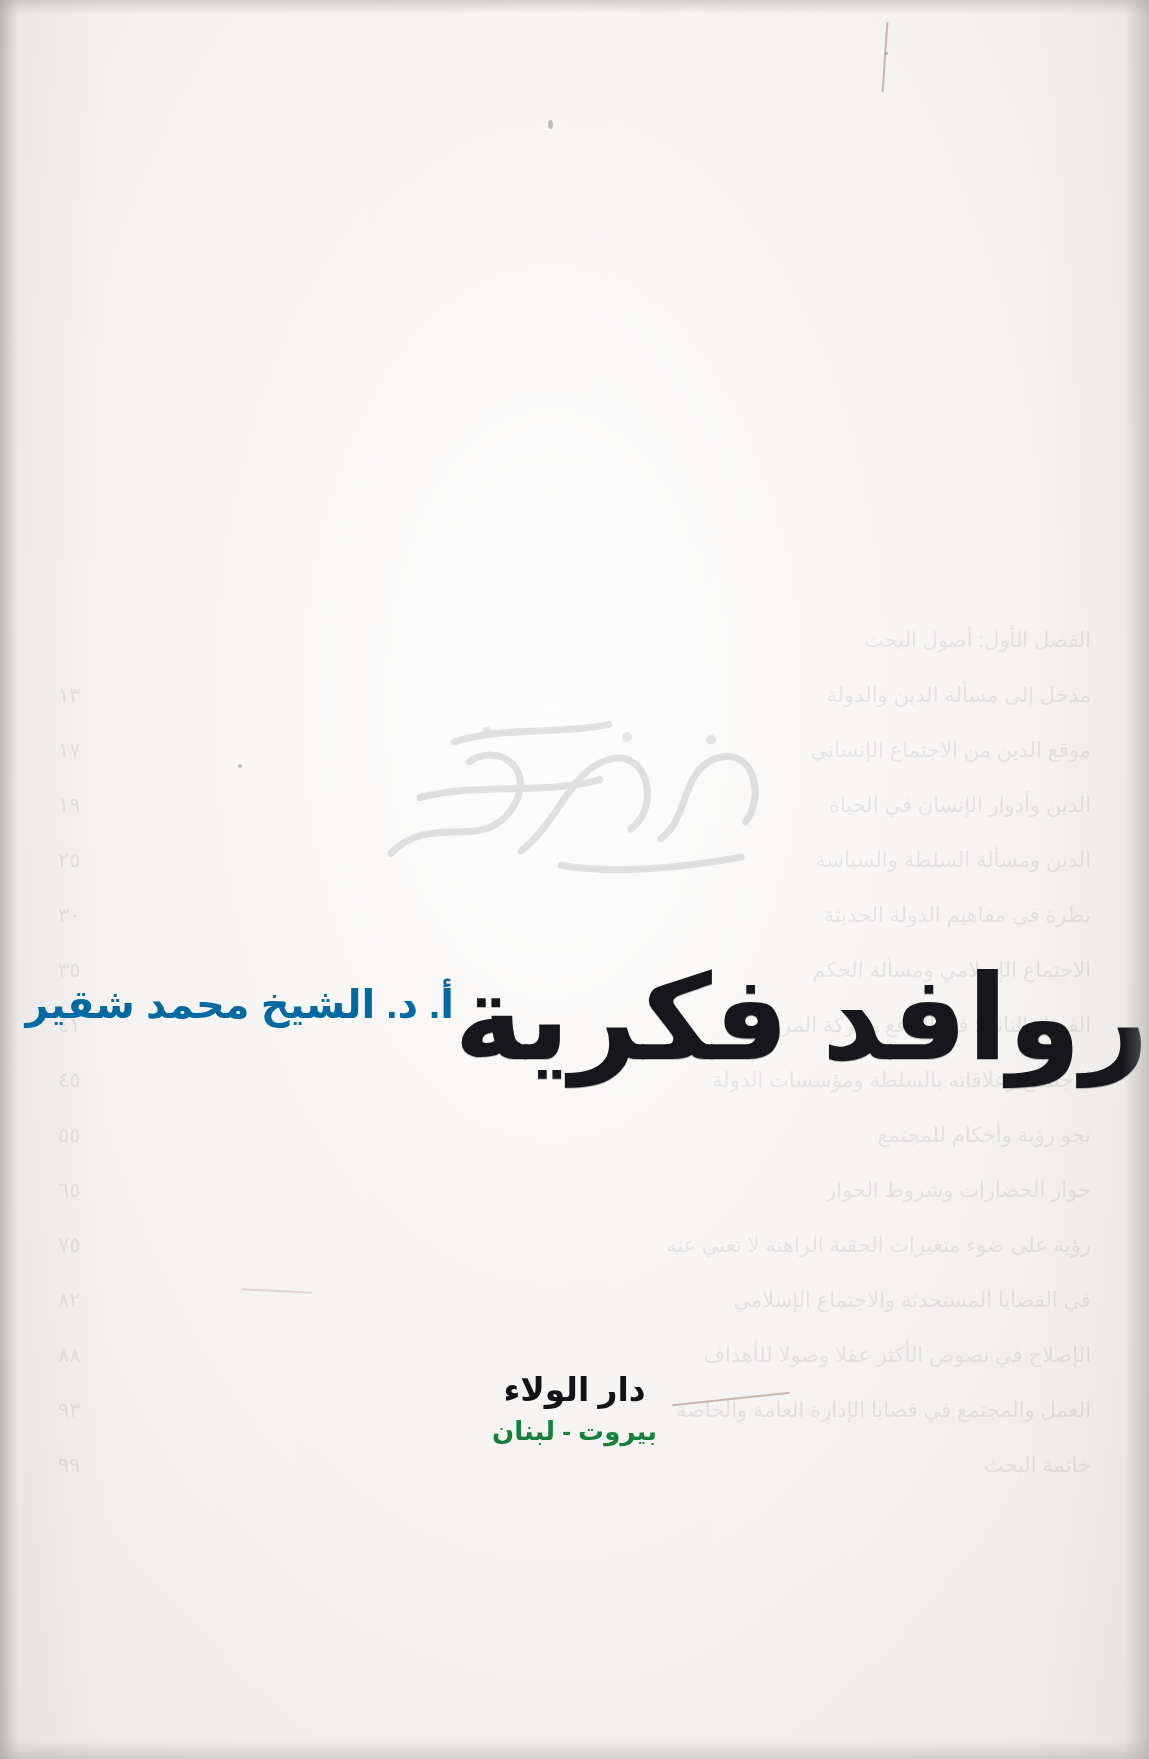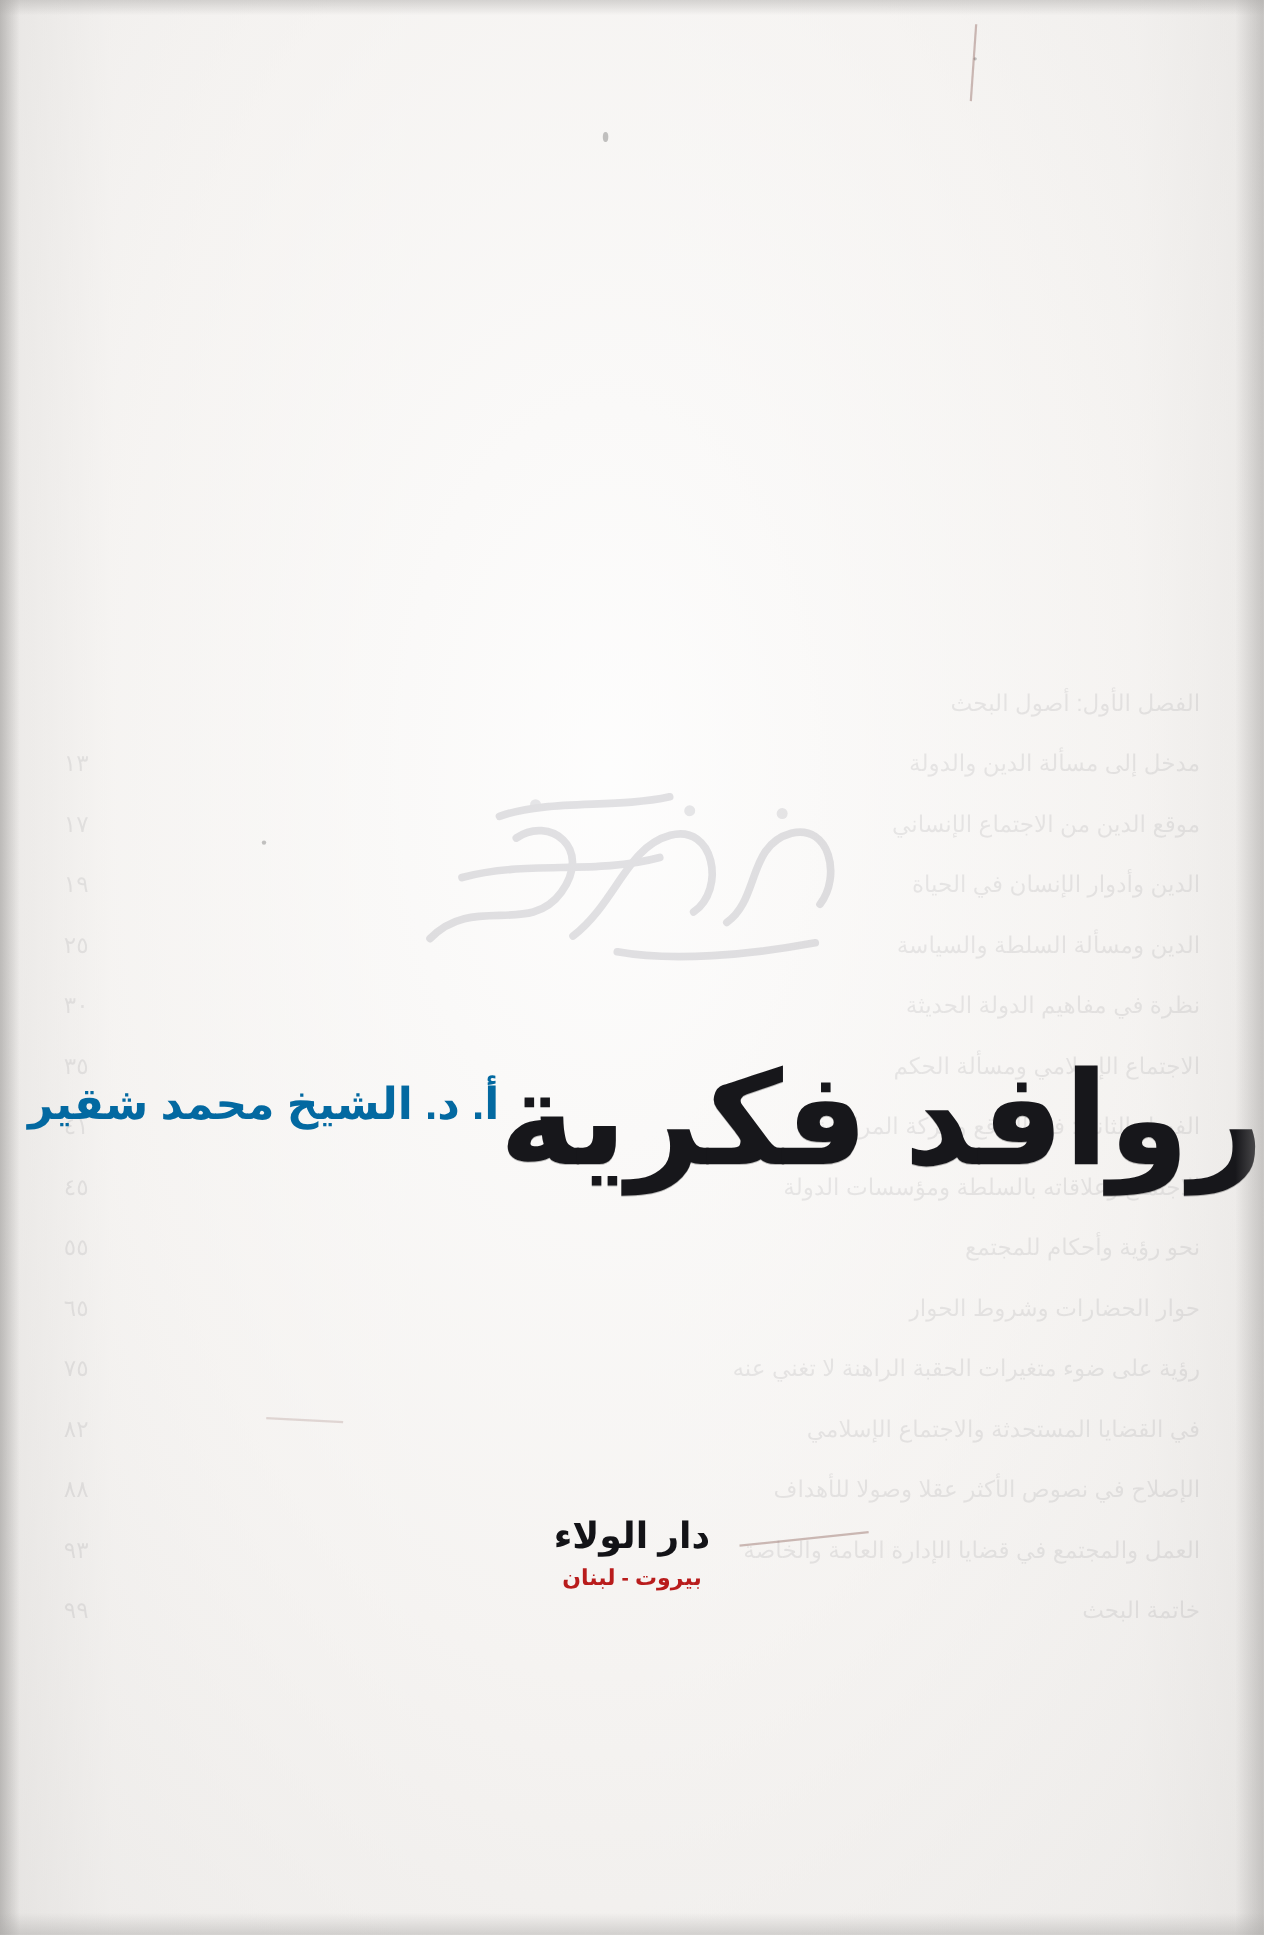--- a/index.html
+++ b/index.html
@@ -159,22 +159,22 @@
     font-family: "Liberation Sans", "DejaVu Sans", sans-serif;
     font-weight: bold;
     font-size: 33px;
     color: #131317;
     letter-spacing: 0.5px;
   }
   .publisher-place {
     margin-top: 7px;
     font-family: "Liberation Sans", "DejaVu Sans", sans-serif;
     font-weight: bold;
-    font-size: 20px;
-    color: #b91c1c;
+    font-size: 26px;
+    color: #15803d;
     letter-spacing: 0.5px;
   }
 
   
   .speck {
     position: absolute;
     background: rgba(90,88,90,0.35);
     border-radius: 50%;
     pointer-events: none;
   }

